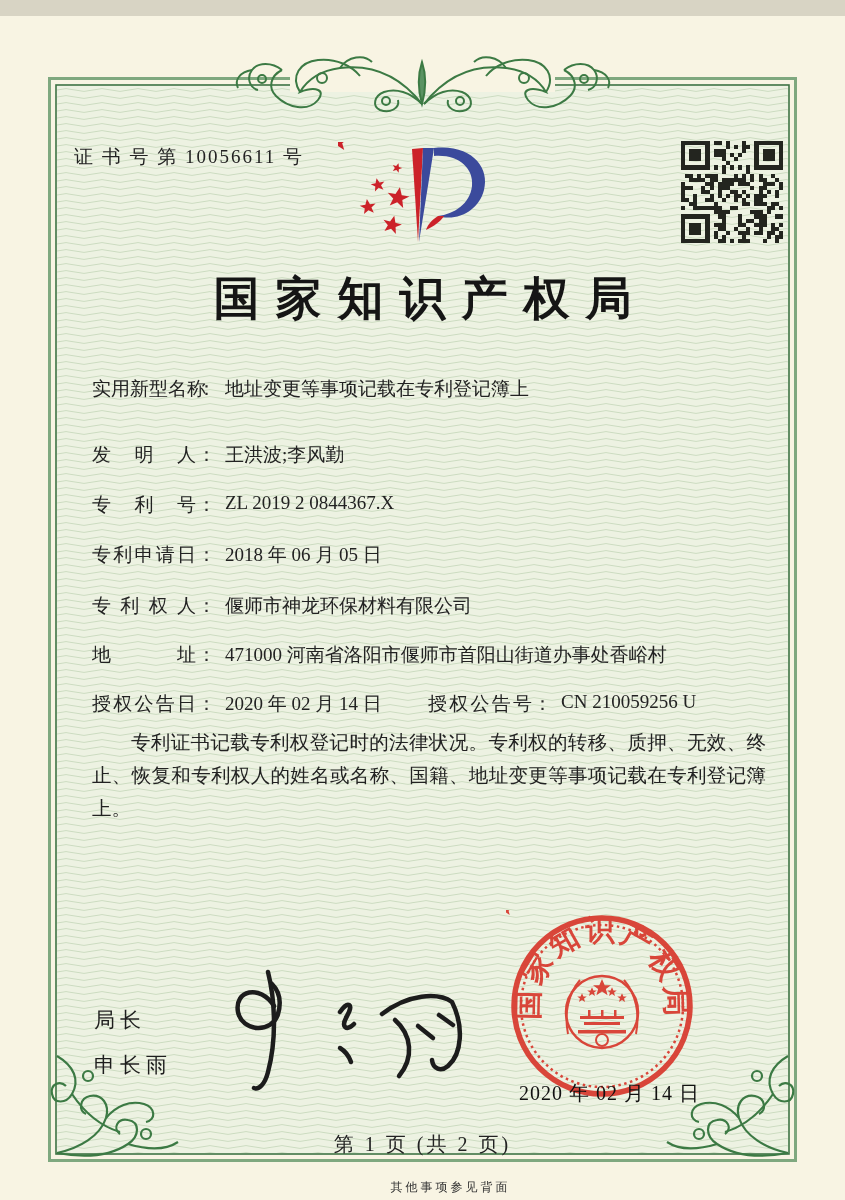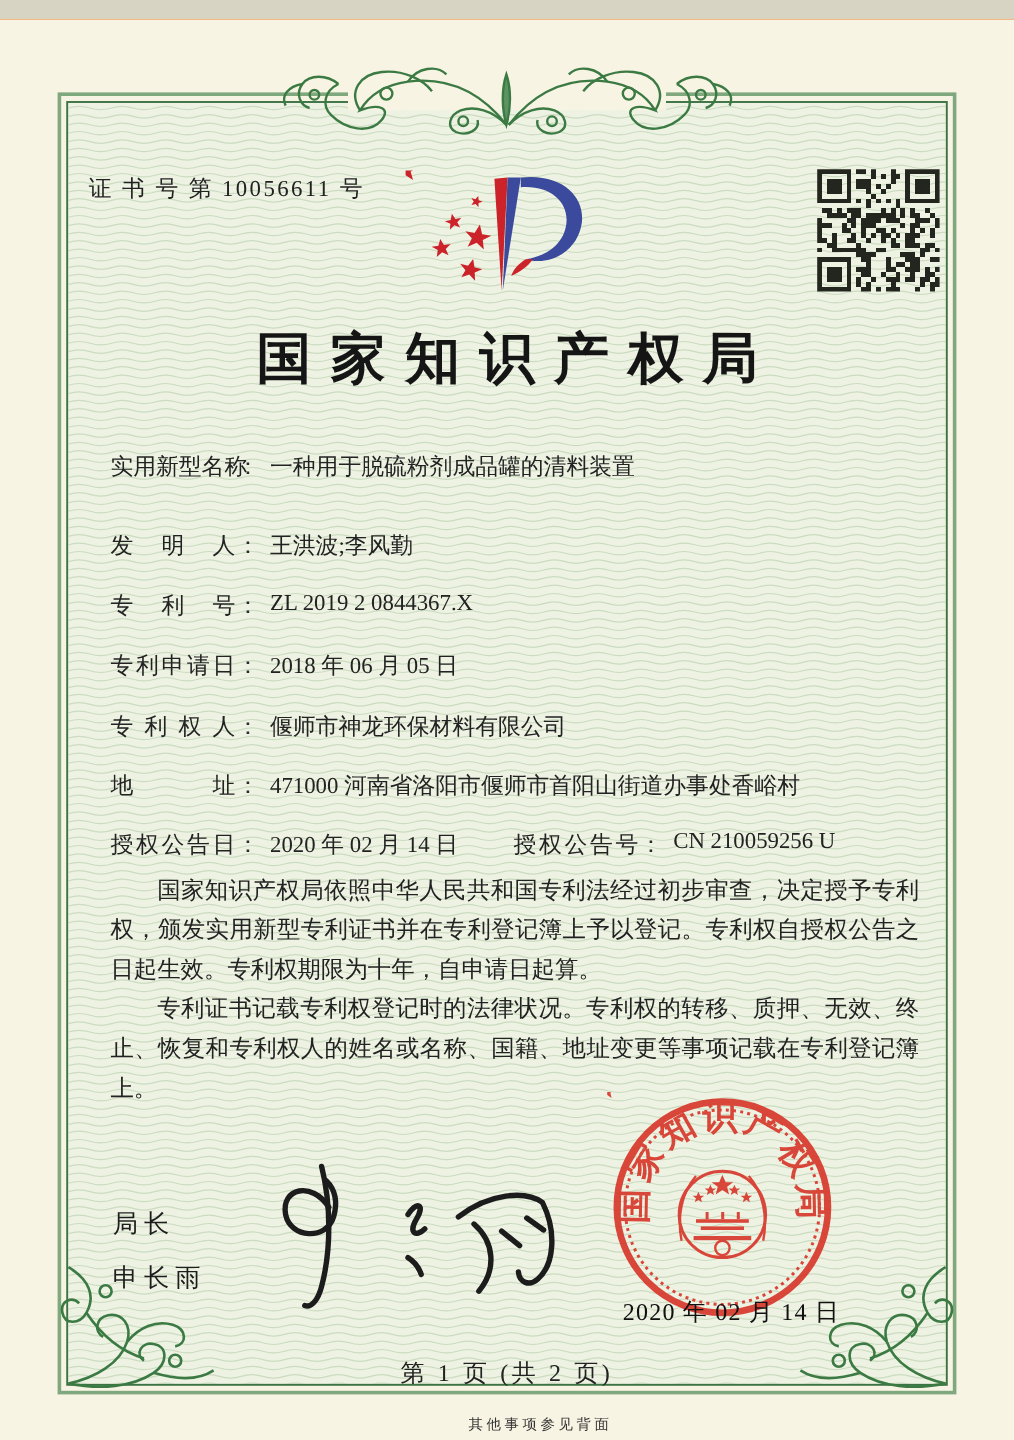--- a/index.html
+++ b/index.html
@@ -551,21 +551,21 @@
   <div class="abs field-row" style="top:360px;">
     <div class="flabel js-spread">
         <span>实</span>
         <span>用</span>
         <span>新</span>
         <span>型</span>
         <span>名</span>
         <span>称</span>
       </div>
     <span class="fcolon">：</span>
-    <span class="fvalue">一种用于脱硫粉剂成品罐的清料装置</span>
+    <span class="fvalue">地址变更等事项记载在专利登记簿上</span>
   </div>
   <div class="abs field-row" style="top:426px;">
     <div class="flabel js-spread">
         <span>发</span>
         <span>明</span>
         <span>人</span>
       </div>
     <span class="fcolon">：</span>
     <span class="fvalue">王洪波;李风勤</span>
   </div>
@@ -624,21 +624,20 @@
           <span>公</span>
           <span>告</span>
           <span>号</span>
         </span>
       <span class="fcolon">：</span>
       <span class="fvalue">CN 210059256 U</span>
     </span>
   </div>
 
   <div class="abs paras">
-    <p>国家知识产权局依照中华人民共和国专利法经过初步审查，决定授予专利权，颁发实用新型专利证书并在专利登记簿上予以登记。专利权自授权公告之日起生效。专利权期限为十年，自申请日起算。</p>
     <p>专利证书记载专利权登记时的法律状况。专利权的转移、质押、无效、终止、恢复和专利权人的姓名或名称、国籍、地址变更等事项记载在专利登记簿上。</p>
   </div>
 
   <div class="abs officials">
     <div>局长</div>
     <div>申长雨</div>
   </div>
 
   <svg class="abs" style="left:222px;top:952px;" width="260" height="130" viewBox="0 0 260 130" fill="none" stroke="#1c1c1c" stroke-width="4.5" stroke-linecap="round" stroke-linejoin="round">
     <path d="M52 38 C38 16 12 22 16 44 C20 64 50 66 56 46 C60 32 56 22 50 16"></path>

